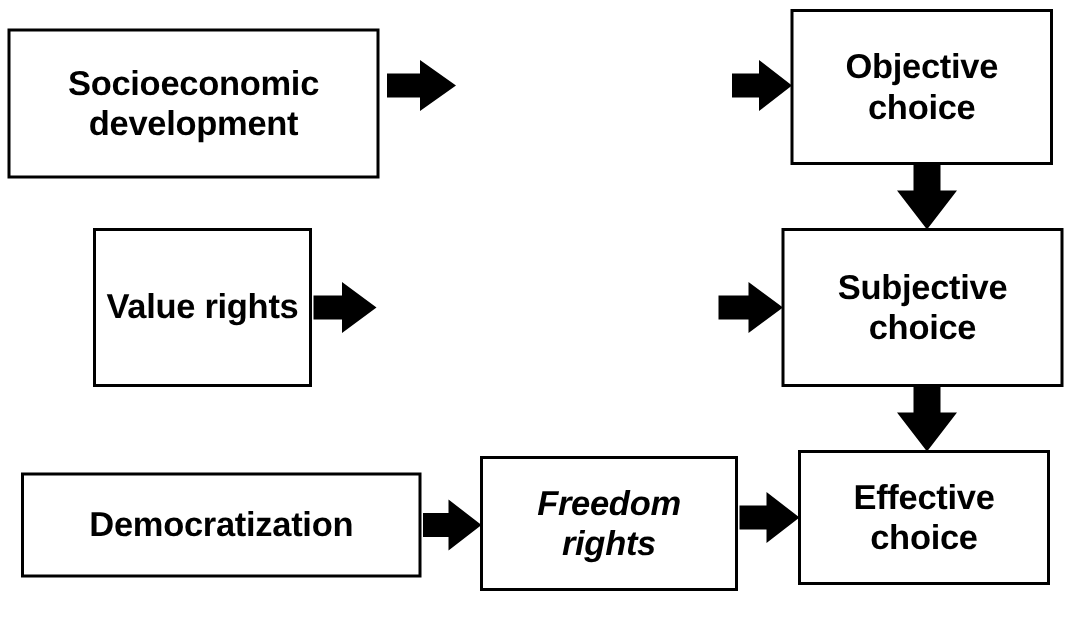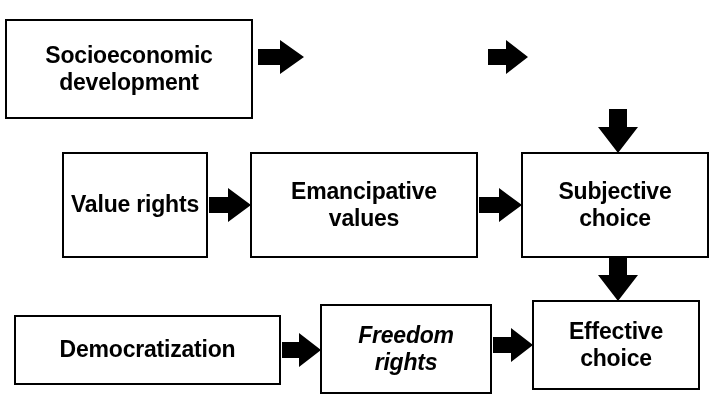--- a/index.html
+++ b/index.html
@@ -45,28 +45,28 @@
 </head>
 <body>
 
 <div id="canvas">
 
   <div class="node" style="left:5px; top:7px; width:248px; height:100px;margin-top:12px;">
     <span class="node-label">Socioeconomic development</span>
   </div>
 
 
+  <div class="node" style="left:527px; top:6px; width:175px; height:104px;">
+    <span class="node-label">Objective choice</span>
+  </div>
 
   <div class="node" style="left:62px; top:152px; width:146px; height:106px;">
     <span class="node-label">Value rights</span>
   </div>
 
-  <div class="node" style="left:250px; top:152px; width:228px; height:106px;">
-    <span class="node-label">Emancipative values</span>
-  </div>
 
   <div class="node" style="left:521px; top:152px; width:188px; height:106px;">
     <span class="node-label">Subjective choice</span>
   </div>
 
   <div class="node" style="left:14px; top:315px; width:267px; height:70px;">
     <span class="node-label">Democratization</span>
   </div>
 
   <div class="node" style="left:320px; top:304px; width:172px; height:90px;font-style:italic;">

